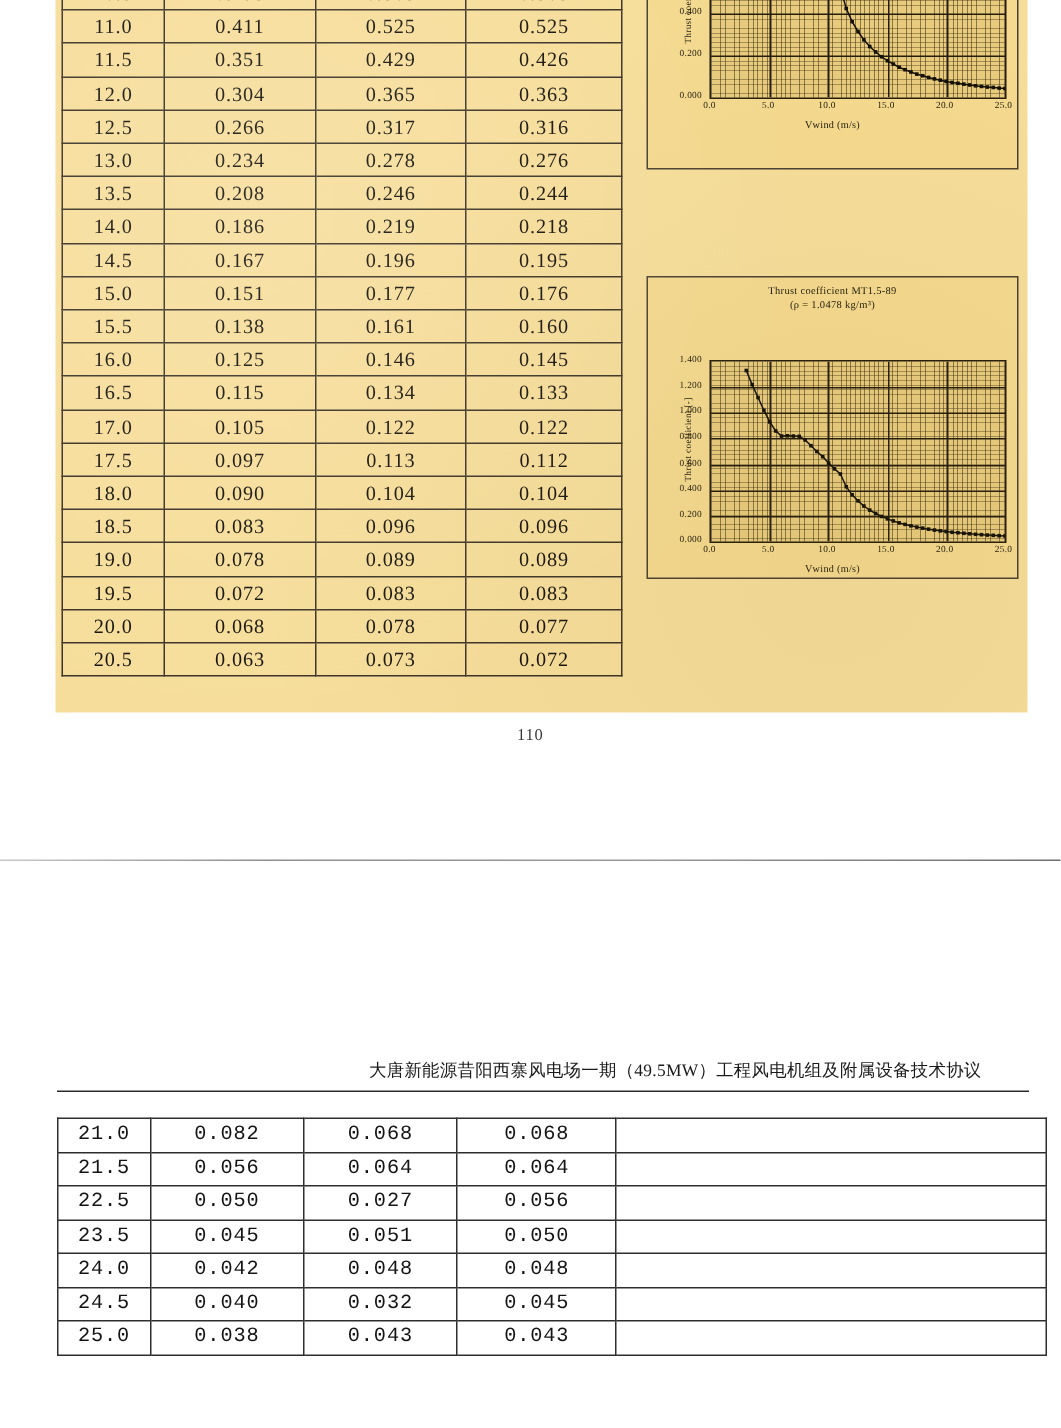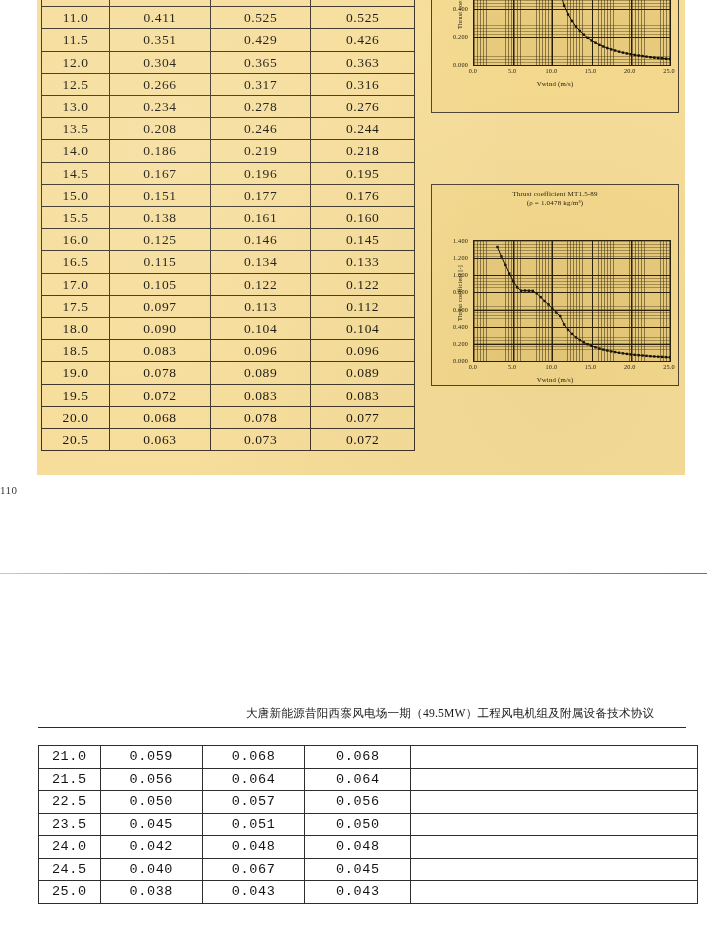--- a/index.html
+++ b/index.html
@@ -97,21 +97,21 @@
       #e8cb7c;
     overflow:hidden;
   }
   .gl-v,.gl-h{position:absolute;background:#241d0c;}
   .gl-v{width:1px;top:0;bottom:0;}
   .gl-h{height:1px;left:0;right:0;}
   .plotarea svg{position:absolute;inset:0;width:100%;height:100%;}
 
   
   #page-num{
-    position:absolute;left:0;top:484px;width:707px;
+    position:absolute;left:0;top:484px;width:707px;text-align:center;
     font-size:11px;color:#3a3a3a;font-family:"Liberation Serif",serif;
     letter-spacing:.5px;
   }
 
   
   #page-sep{
     position:absolute;left:0;top:573px;width:707px;height:1px;
     background:linear-gradient(to right,#c9c9c9 0%,#8e8e8e 25%,#9a9a9a 60%,#6f6f6f 100%);
   }
 
@@ -447,57 +447,57 @@
 
 <div id="page-sep"></div>
 
 <div id="doc-header">大唐新能源昔阳西寨风电场一期（49.5MW）工程风电机组及附属设备技术协议</div>
 <div id="doc-header-rule"></div>
 
 <table id="cont-table">
   <tbody>
       <tr>
         <td class="c0">21.0</td>
-        <td class="c1">0.059</td>
+        <td class="c1">0.082</td>
         <td class="c2">0.068</td>
         <td class="c3">0.068</td>
         <td class="c4"></td>
       </tr>
       <tr>
         <td class="c0">21.5</td>
         <td class="c1">0.056</td>
         <td class="c2">0.064</td>
         <td class="c3">0.064</td>
         <td class="c4"></td>
       </tr>
       <tr>
         <td class="c0">22.5</td>
         <td class="c1">0.050</td>
-        <td class="c2">0.057</td>
+        <td class="c2">0.027</td>
         <td class="c3">0.056</td>
         <td class="c4"></td>
       </tr>
       <tr>
         <td class="c0">23.5</td>
         <td class="c1">0.045</td>
         <td class="c2">0.051</td>
         <td class="c3">0.050</td>
         <td class="c4"></td>
       </tr>
       <tr>
         <td class="c0">24.0</td>
         <td class="c1">0.042</td>
         <td class="c2">0.048</td>
         <td class="c3">0.048</td>
         <td class="c4"></td>
       </tr>
       <tr>
         <td class="c0">24.5</td>
         <td class="c1">0.040</td>
-        <td class="c2">0.067</td>
+        <td class="c2">0.032</td>
         <td class="c3">0.045</td>
         <td class="c4"></td>
       </tr>
       <tr>
         <td class="c0">25.0</td>
         <td class="c1">0.038</td>
         <td class="c2">0.043</td>
         <td class="c3">0.043</td>
         <td class="c4"></td>
       </tr>

